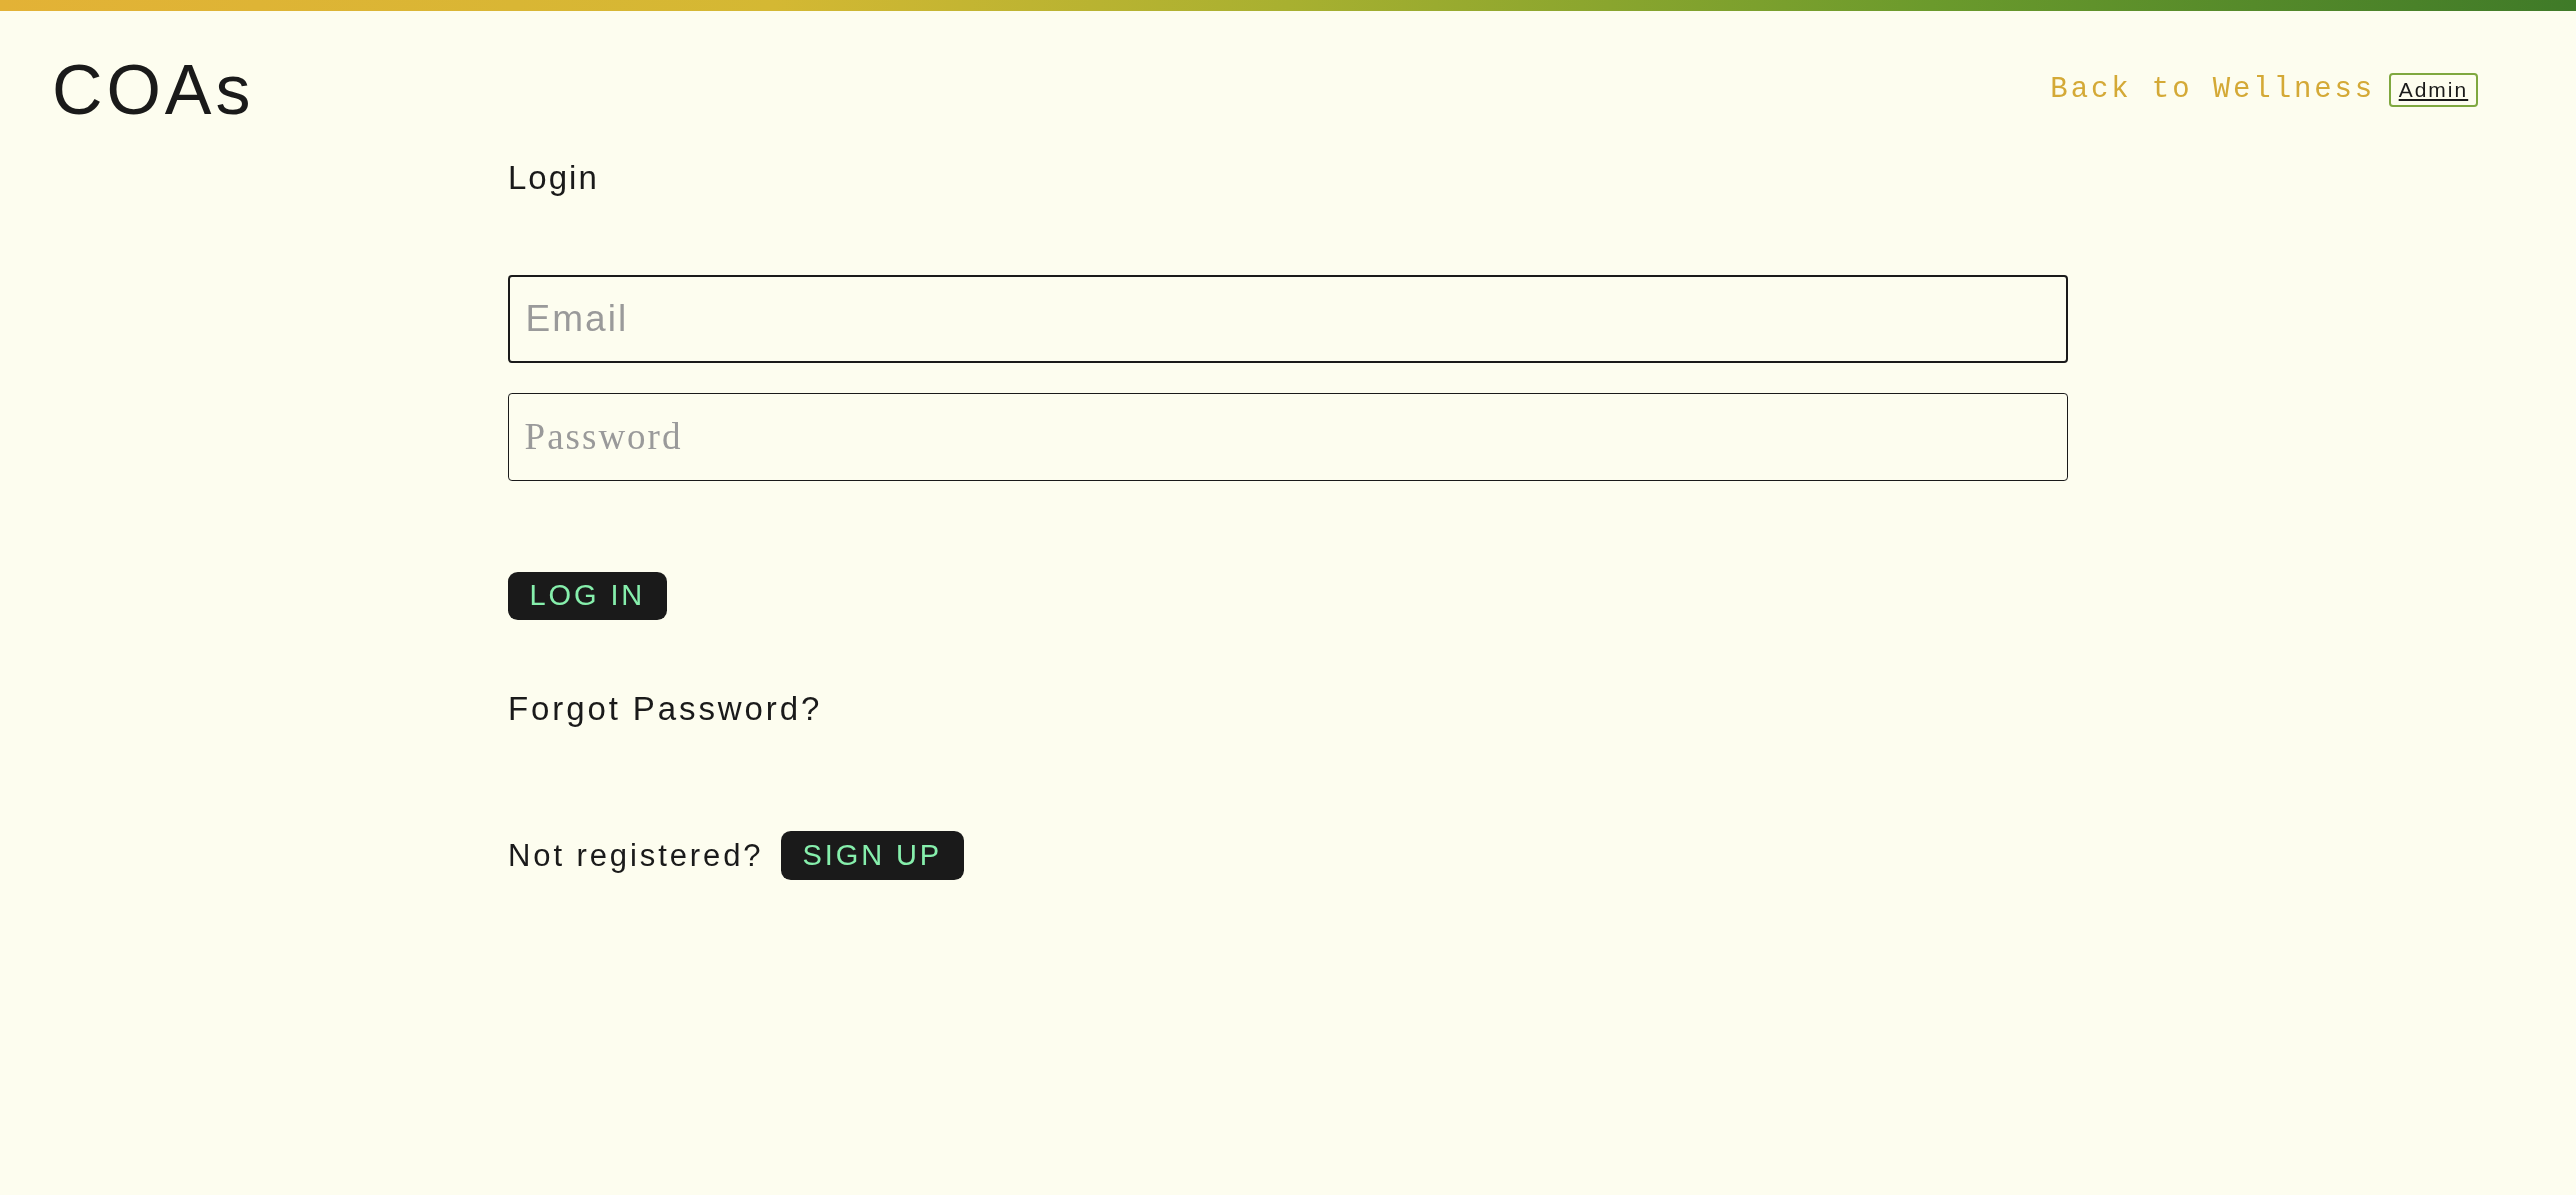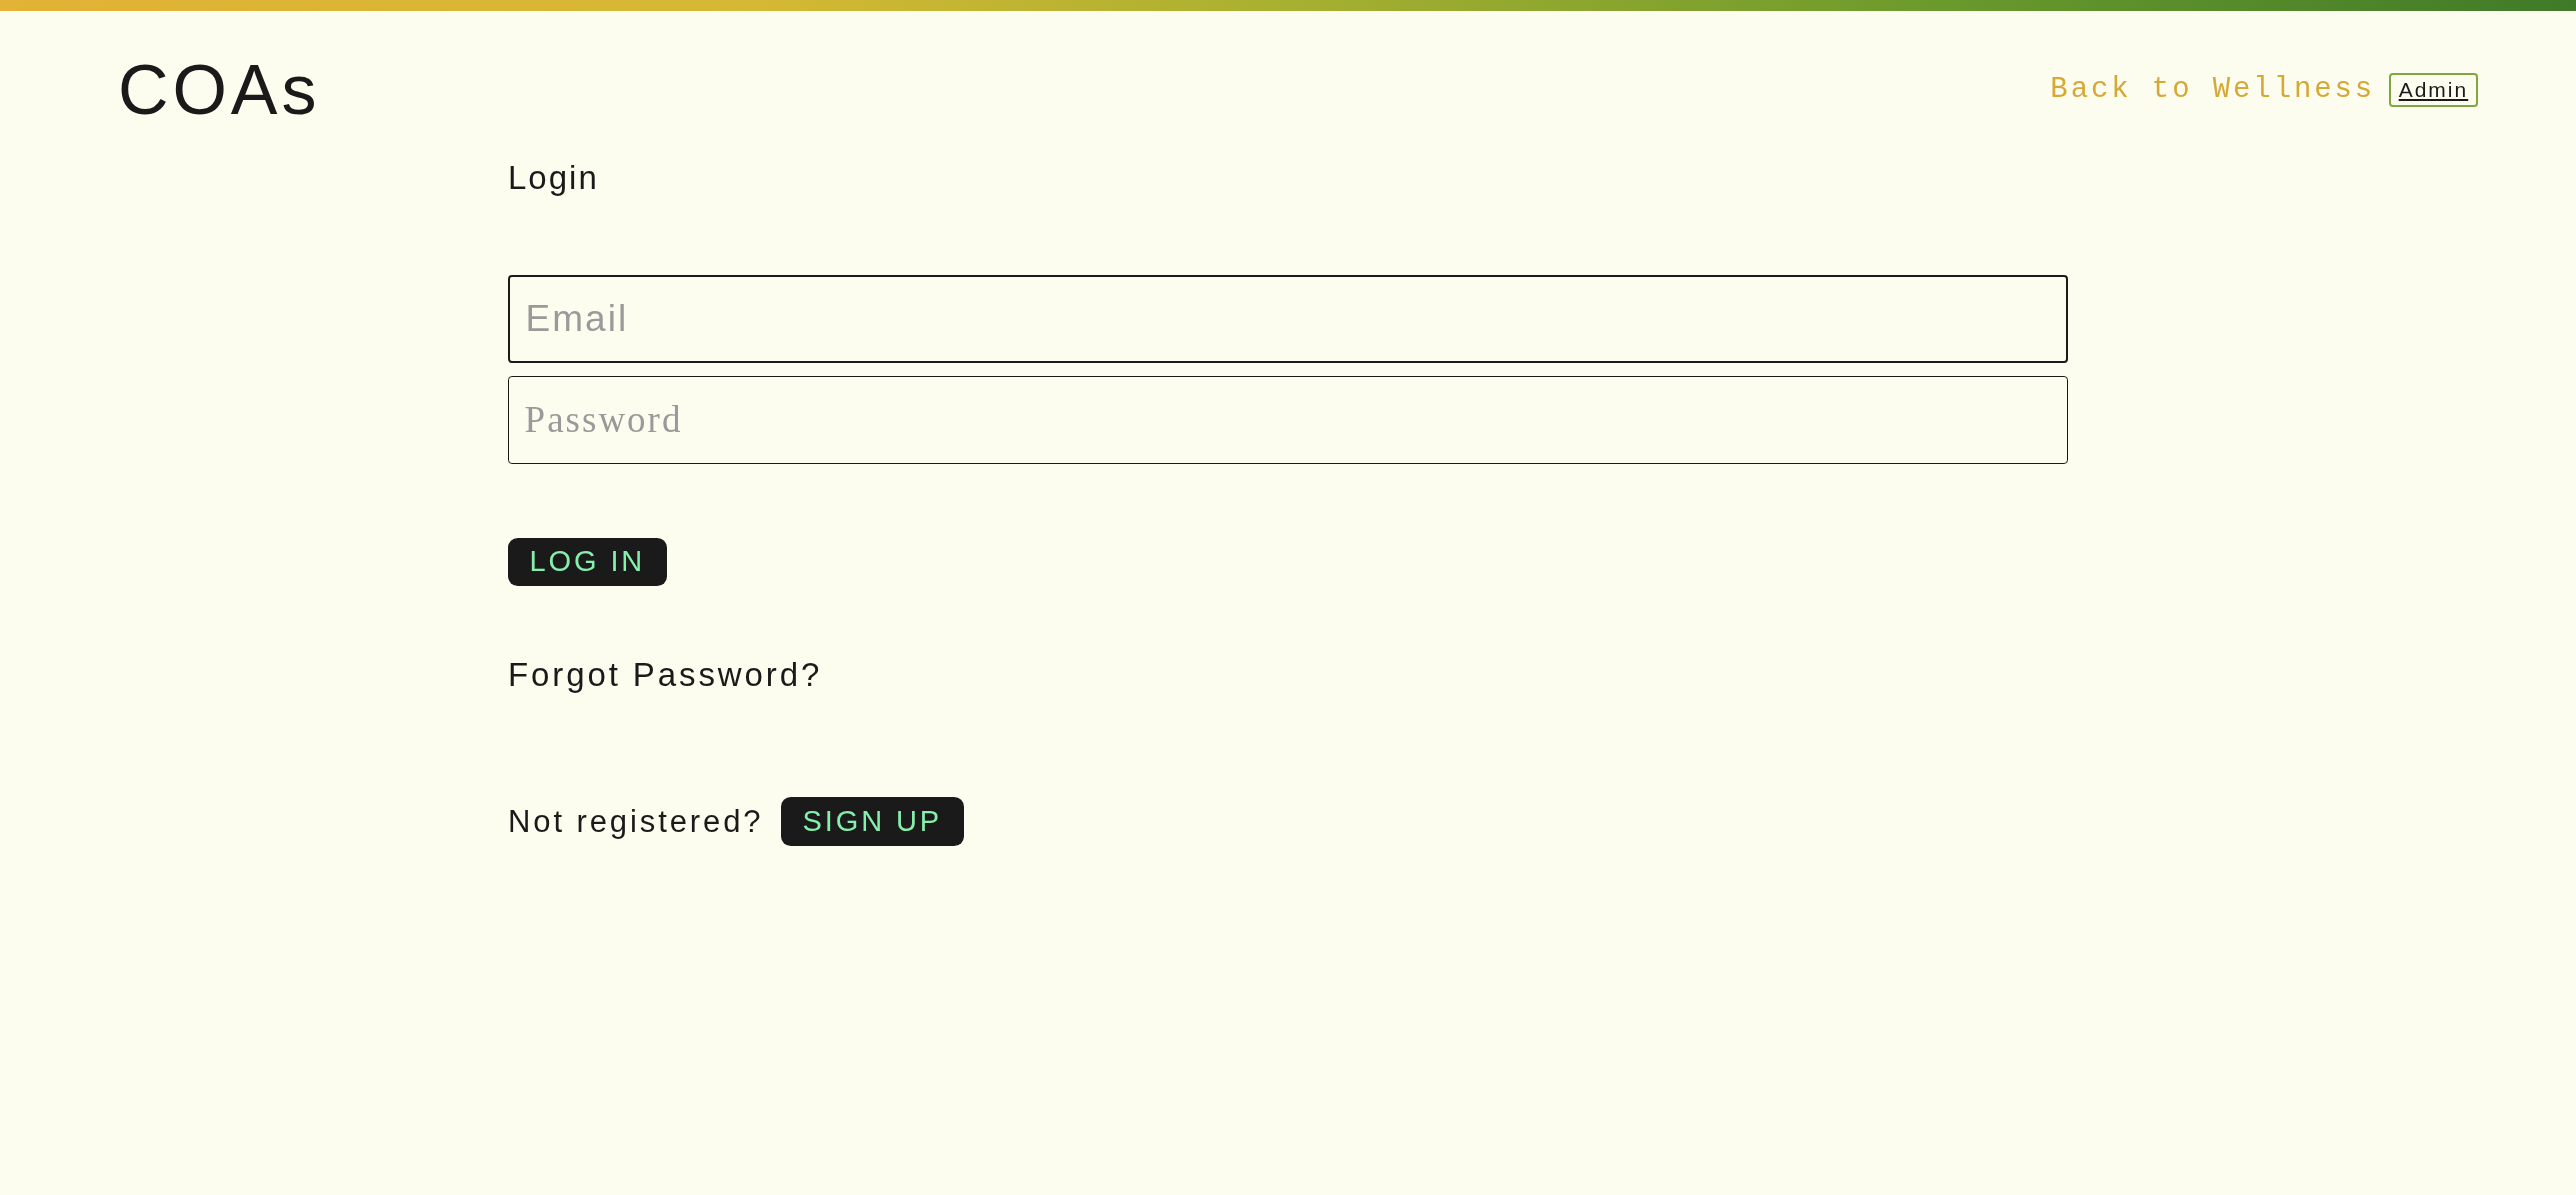--- a/index.html
+++ b/index.html
@@ -16,21 +16,21 @@
     }
     .top-bar {
       height: 10.7px;
       width: 100%;
       background: linear-gradient(to right, #E3B236 0%, #D4B833 30%, #A8B030 50%, #6B9A2C 75%, #3F7A28 100%);
     }
     .header {
       display: flex;
       justify-content: space-between;
       align-items: center;
-      padding: 39px 98px 0 118px;
+      padding: 39px 98px 0 52px;
     }
     .logo {
       font-size: 70px;
       font-weight: 400;
       letter-spacing: 3.9px;
       color: #1a1a1a;
       font-family: 'Helvetica Neue', Arial, sans-serif;
     }
     .nav-links {
       display: flex;
@@ -69,21 +69,21 @@
     .input-field {
       width: 100%;
       height: 88px;
       border: 2px solid #1a1a1a;
       border-radius: 3.9px;
       padding: 0 15.6px;
       font-size: 37px;
       color: #be185d;
       background-color: #FDFDEF;
       letter-spacing: 2px;
-      margin-bottom: 13px;
+      margin-bottom: 30px;
       font-family: 'Helvetica Neue', Arial, sans-serif;
     }
     .input-field::placeholder {
       color: #9a9a9a;
     }
     .input-field.password {
       border-width: 1px;
       font-family: Liberation Serif, serif;
     }
     .btn {

